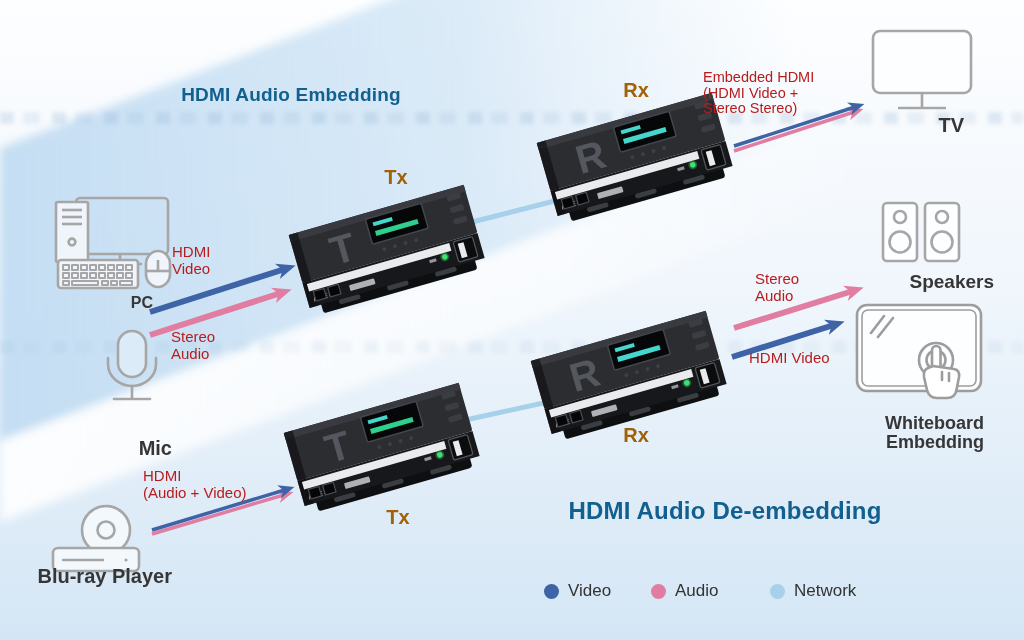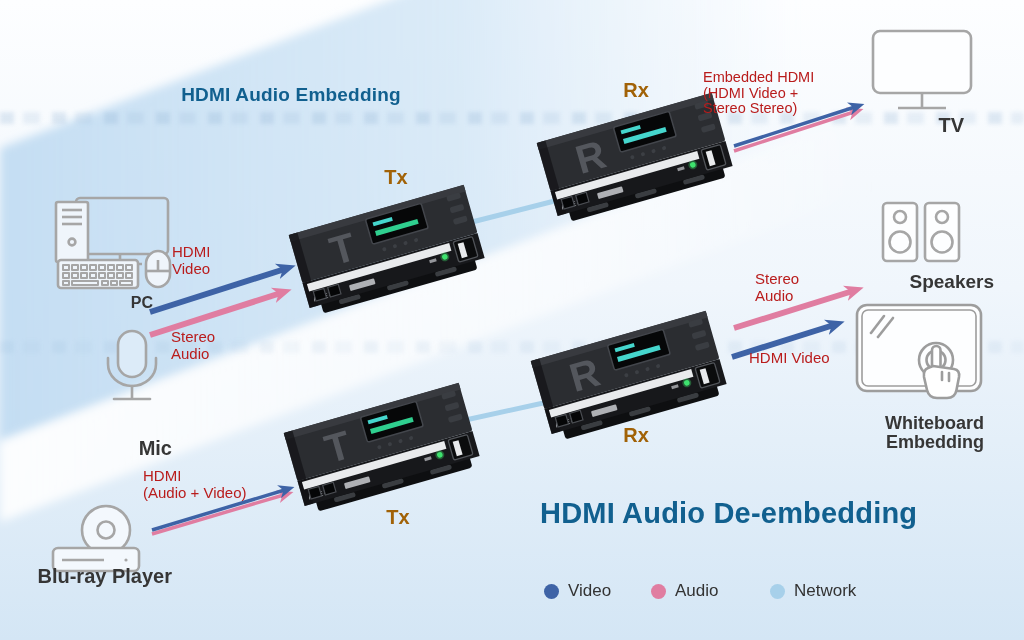--- a/index.html
+++ b/index.html
@@ -4,21 +4,21 @@
 <style>
   html,body{margin:0;padding:0;}
   body{font-family:"Liberation Sans","DejaVu Sans",sans-serif;}
   #stage{position:relative;width:1024px;height:640px;overflow:hidden;background:#eef5fb;}
   #stage *{box-sizing:border-box;}
   .abs{position:absolute;}
   svg{display:block;}
   
   .title{position:absolute;font-weight:bold;color:#11608f;letter-spacing:.2px;text-align:center;white-space:nowrap;}
   #title-embed{left:128px;top:84px;width:326px;font-size:19px;}
-  #title-deembed{left:540px;top:497px;width:370px;font-size:29px;}
+  #title-deembed{left:540px;top:497px;width:370px;font-size:24px;}
   
   .wm{position:absolute;left:0;width:1024px;height:12px;filter:blur(2px);
       background:repeating-linear-gradient(90deg,rgba(140,175,210,.45) 0 14px,rgba(140,175,210,0) 14px 23px,rgba(140,175,210,.3) 23px 40px,rgba(140,175,210,0) 40px 52px);}
   #wm1{top:112px;opacity:.55;}
   #wm2{top:341px;opacity:.28;}
   
   .ep-label{position:absolute;font-weight:bold;color:#363636;text-align:right;}
   .dev-label{position:absolute;font-weight:bold;color:#a16207;font-size:20px;text-align:center;width:56px;}
   
   .conn-label{position:absolute;color:#b91c1c;font-size:15px;line-height:16.5px;text-align:left;}

